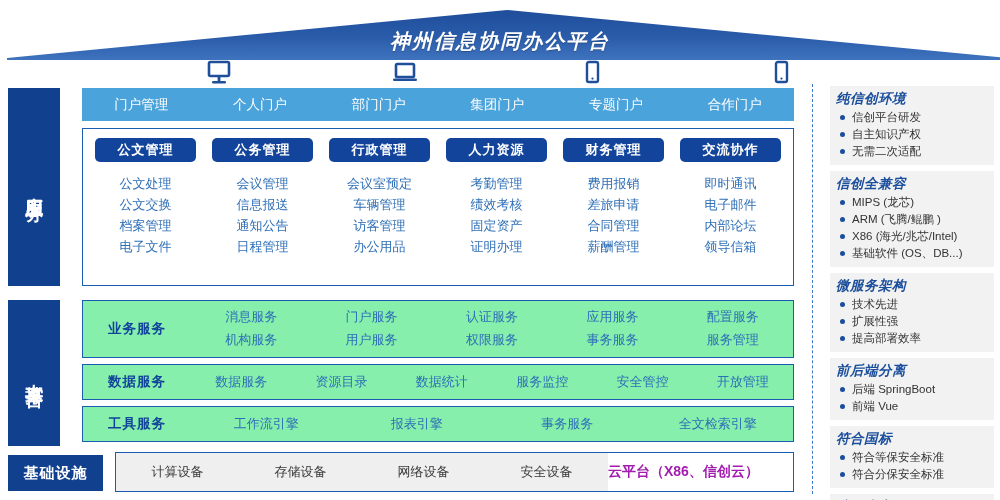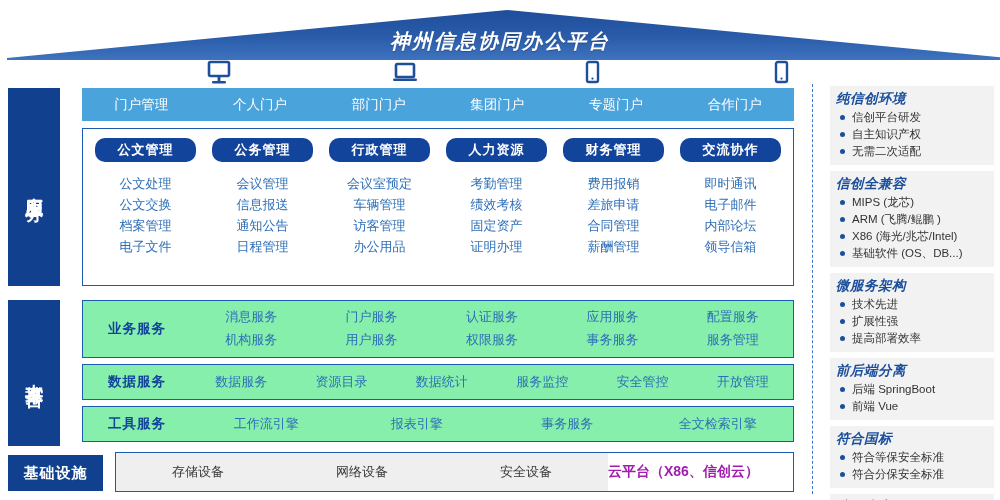--- a/index.html
+++ b/index.html
@@ -50,21 +50,21 @@
   }
 
   
   .app-box {
     position: absolute; left: 82px; top: 128px; width: 712px; height: 158px;
     border: 1.5px solid #1B5BB0; background: #fff;
     display: flex; padding: 9px 4px 6px 4px;
   }
   .app-col { flex: 1; display: flex; flex-direction: column; align-items: center; }
   .pill {
-    background: #12449B; color: #fff; border-radius: 10px;
+    background: #12449B; color: #fff; border-radius: 5px;
     font-size: 13px; font-weight: bold; letter-spacing: 1px;
     padding: 3px 0; width: 101px; text-align: center; margin-bottom: 7px;
   }
   .app-item { font-size: 13px; color: #2E6FB7; line-height: 1.0; margin-top: 8px; }
 
   
   .sup-row {
     position: absolute; left: 82px; width: 712px;
     border: 1.5px solid #1B5BB0; background: #86efac;
     display: flex; align-items: center;
@@ -289,20 +289,21 @@
           <div class="sub">事务服务</div>
         </div>
         <div class="sup-cell">
           <div class="sub">全文检索引擎</div>
         </div>
       </div>
     </div>
 
   <div class="infra-box" id="infra-box">
       <div class="infra-grey">
+        <div class="infra-cell">计算设备</div>
         <div class="infra-cell">存储设备</div>
         <div class="infra-cell">网络设备</div>
         <div class="infra-cell">安全设备</div>
       </div>
       <div class="infra-cloud">云平台（X86、信创云）</div>
     </div>
 
   <div class="divider"></div>
 
   <div class="features" id="features">

